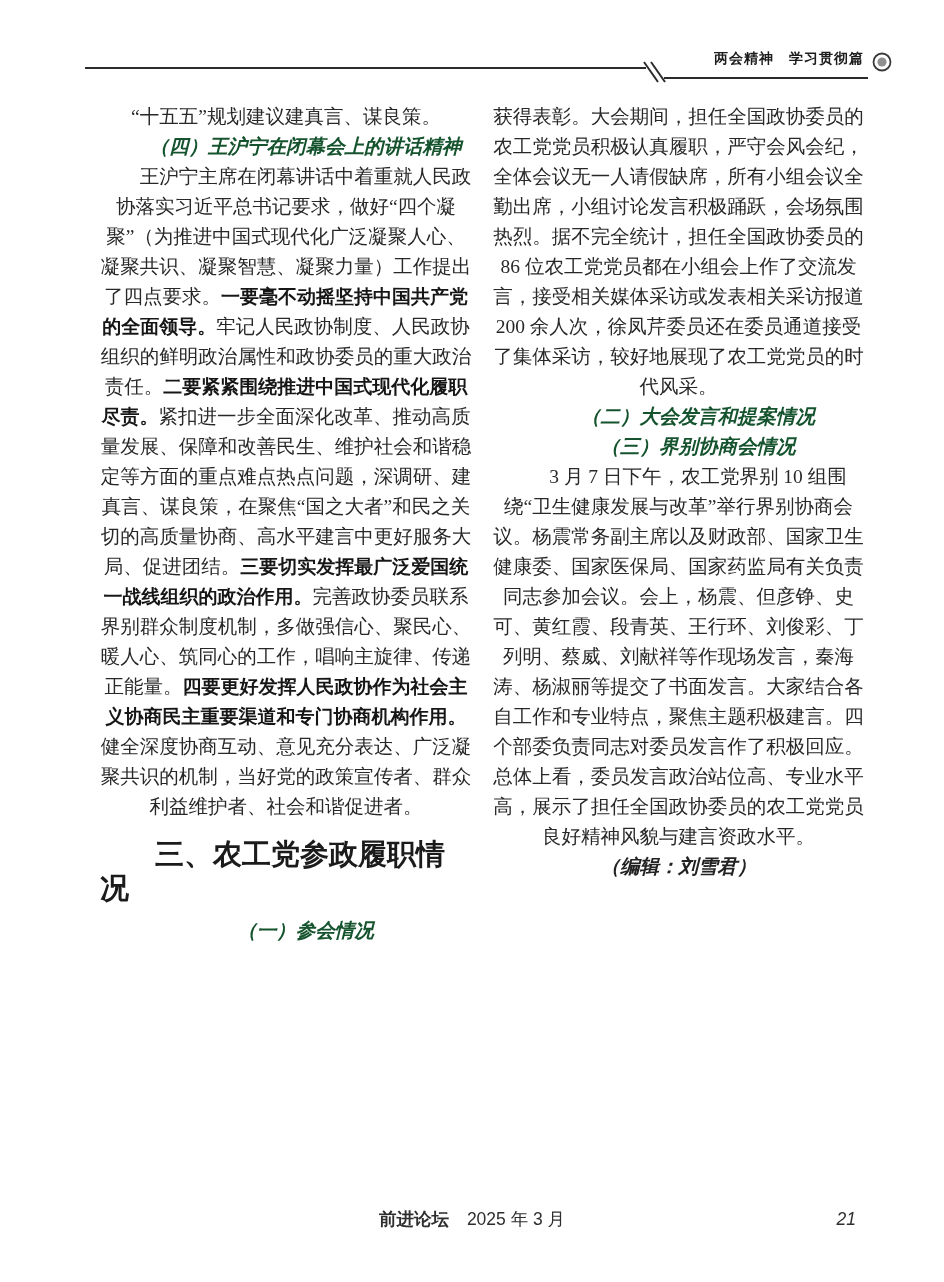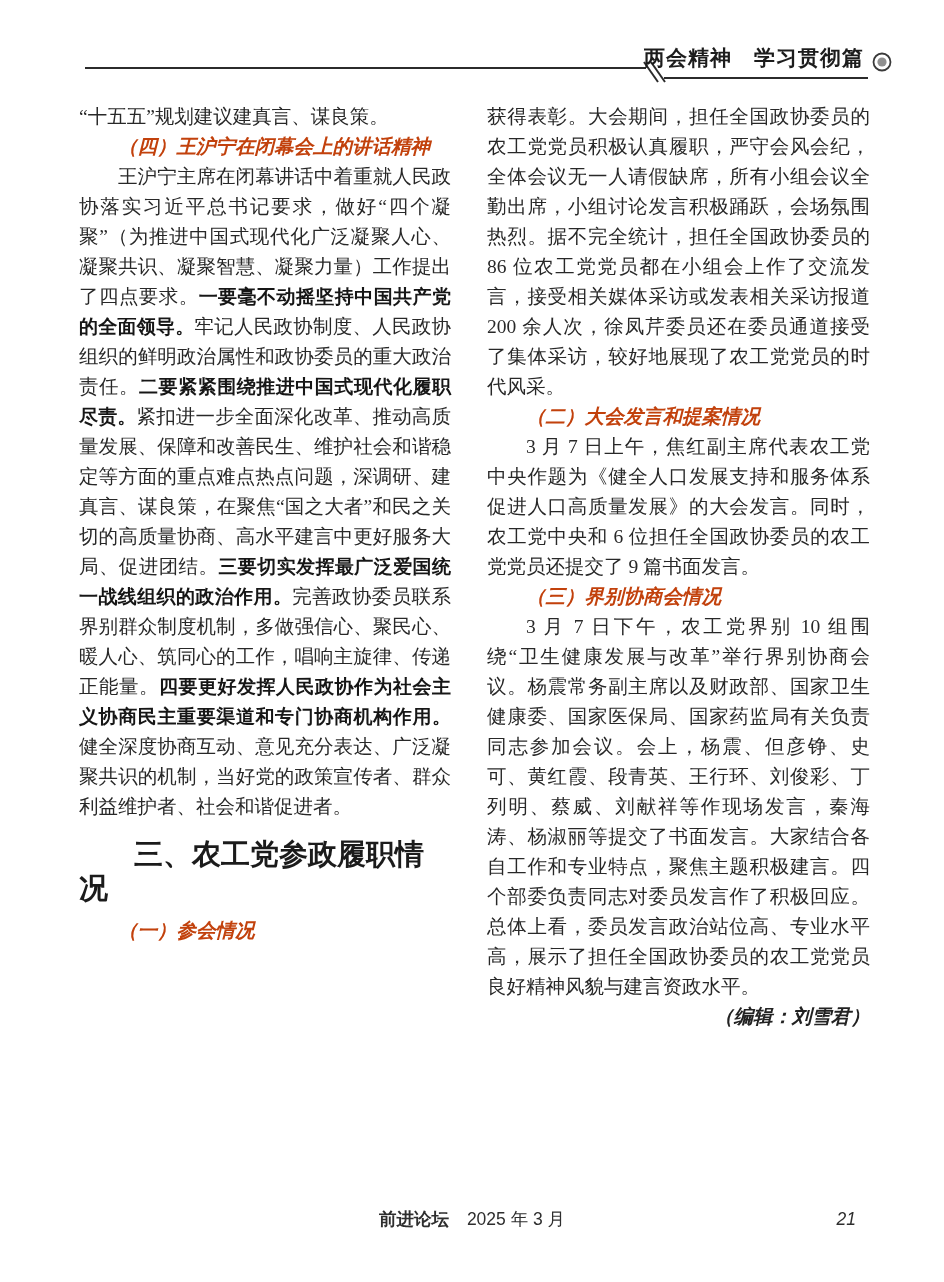--- a/index.html
+++ b/index.html
@@ -16,47 +16,47 @@
   
   .header-rule-svg { position: absolute; left: 0; top: 0; width: 944px; height: 100px; }
   .header-tagline {
     position: absolute;
     top: 45px;
     left: 640px;
     width: 224px;
     text-align: right;
     font-family: "Liberation Sans", "DejaVu Sans", sans-serif;
     font-weight: bold;
-    font-size: 21px;
+    font-size: 14px;
     line-height: 26px;
     letter-spacing: 1px;
     color: #1c1c1c;
     white-space: nowrap;
   }
   .header-icon { position: absolute; top: 52px; left: 872px; width: 20px; height: 20px; }
 
   
   .col {
     position: absolute;
     top: 102px;
     font-size: 19.5px;
     line-height: 30px;
     text-align: justify;
     text-justify: inter-ideograph;
   }
-  .col-left  { left: 79px;  width: 372px; }
+  .col-left  { left: 100px;  width: 372px; }
   .col-right { left: 487px; width: 383px; }
 
-  .col p { margin: 0; }
+  .col p { margin: 0; text-align: center; }
   .indent { text-indent: 2em; }
   .subhead {
     font-weight: bold;
     font-style: italic;        
     text-indent: 2em;
-    color: #c2410c;
+    color: #14532d;
   }
   .emph {
     font-weight: bold;
     font-style: normal;
     font-family: "Liberation Sans", "DejaVu Sans", sans-serif;
     font-size: 19px;
     color: #161616;
   }
   h2.section-title {
     font-family: "Liberation Sans", "DejaVu Sans", sans-serif;
@@ -115,21 +115,20 @@
     <p>“十五五”规划建议建真言、谋良策。</p>
     <p class="subhead">（四）王沪宁在闭幕会上的讲话精神</p>
     <p class="indent"><span>王沪宁主席在闭幕讲话中着重就人民政协落实习近平总书记要求，做好“四个凝聚”（为推进中国式现代化广泛凝聚人心、凝聚共识、凝聚智慧、凝聚力量）工作提出了四点要求。</span><span class="emph">一要毫不动摇坚持中国共产党的全面领导。</span><span>牢记人民政协制度、人民政协组织的鲜明政治属性和政协委员的重大政治责任。</span><span class="emph">二要紧紧围绕推进中国式现代化履职尽责。</span><span>紧扣进一步全面深化改革、推动高质量发展、保障和改善民生、维护社会和谐稳定等方面的重点难点热点问题，深调研、建真言、谋良策，在聚焦“国之大者”和民之关切的高质量协商、高水平建言中更好服务大局、促进团结。</span><span class="emph">三要切实发挥最广泛爱国统一战线组织的政治作用。</span><span>完善政协委员联系界别群众制度机制，多做强信心、聚民心、暖人心、筑同心的工作，唱响主旋律、传递正能量。</span><span class="emph">四要更好发挥人民政协作为社会主义协商民主重要渠道和专门协商机构作用。</span><span>健全深度协商互动、意见充分表达、广泛凝聚共识的机制，当好党的政策宣传者、群众利益维护者、社会和谐促进者。</span></p>
     <h2 class="section-title">三、农工党参政履职情况</h2>
     <p class="subhead">（一）参会情况</p>
   </div>
 
   <div class="col col-right">
     <p>获得表彰。大会期间，担任全国政协委员的农工党党员积极认真履职，严守会风会纪，全体会议无一人请假缺席，所有小组会议全勤出席，小组讨论发言积极踊跃，会场氛围热烈。据不完全统计，担任全国政协委员的 86 位农工党党员都在小组会上作了交流发言，接受相关媒体采访或发表相关采访报道 200 余人次，徐凤芹委员还在委员通道接受了集体采访，较好地展现了农工党党员的时代风采。</p>
     <p class="subhead">（二）大会发言和提案情况</p>
-    <p class="indent">3 月 7 日上午，焦红副主席代表农工党中央作题为《健全人口发展支持和服务体系 促进人口高质量发展》的大会发言。同时，农工党中央和 6 位担任全国政协委员的农工党党员还提交了 9 篇书面发言。</p>
     <p class="subhead">（三）界别协商会情况</p>
     <p class="indent">3 月 7 日下午，农工党界别 10 组围绕“卫生健康发展与改革”举行界别协商会议。杨震常务副主席以及财政部、国家卫生健康委、国家医保局、国家药监局有关负责同志参加会议。会上，杨震、但彦铮、史可、黄红霞、段青英、王行环、刘俊彩、丁列明、蔡威、刘献祥等作现场发言，秦海涛、杨淑丽等提交了书面发言。大家结合各自工作和专业特点，聚焦主题积极建言。四个部委负责同志对委员发言作了积极回应。总体上看，委员发言政治站位高、专业水平高，展示了担任全国政协委员的农工党党员良好精神风貌与建言资政水平。</p>
     <p class="editor-line">（编辑：刘雪君）</p>
   </div>
 
   <div class="footer">
     <div class="footer-center">
       <span class="footer-journal">前进论坛</span><span class="footer-date">2025 年 3 月</span>
     </div>
     <span class="footer-pagenum">21</span>

